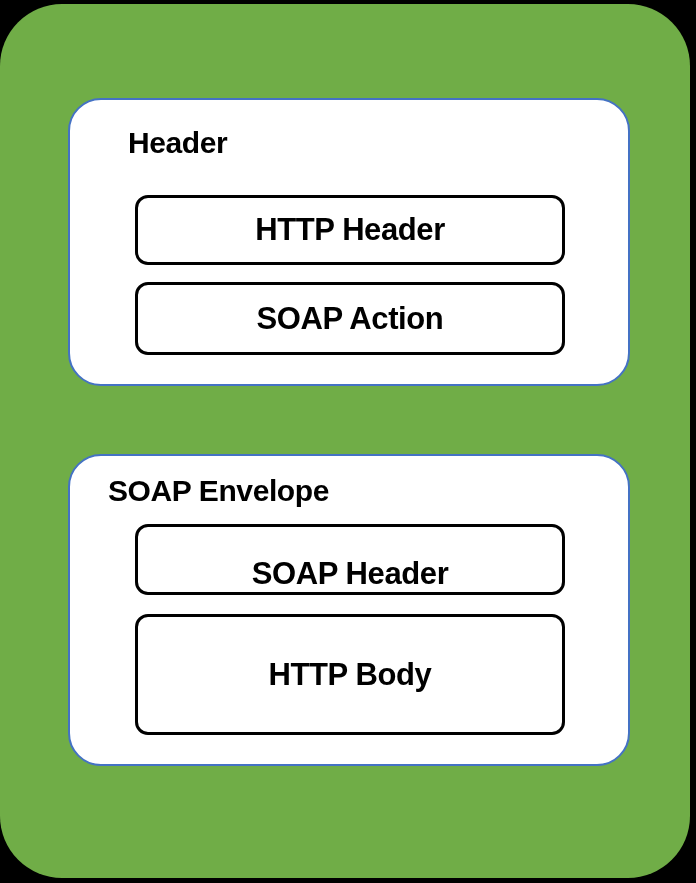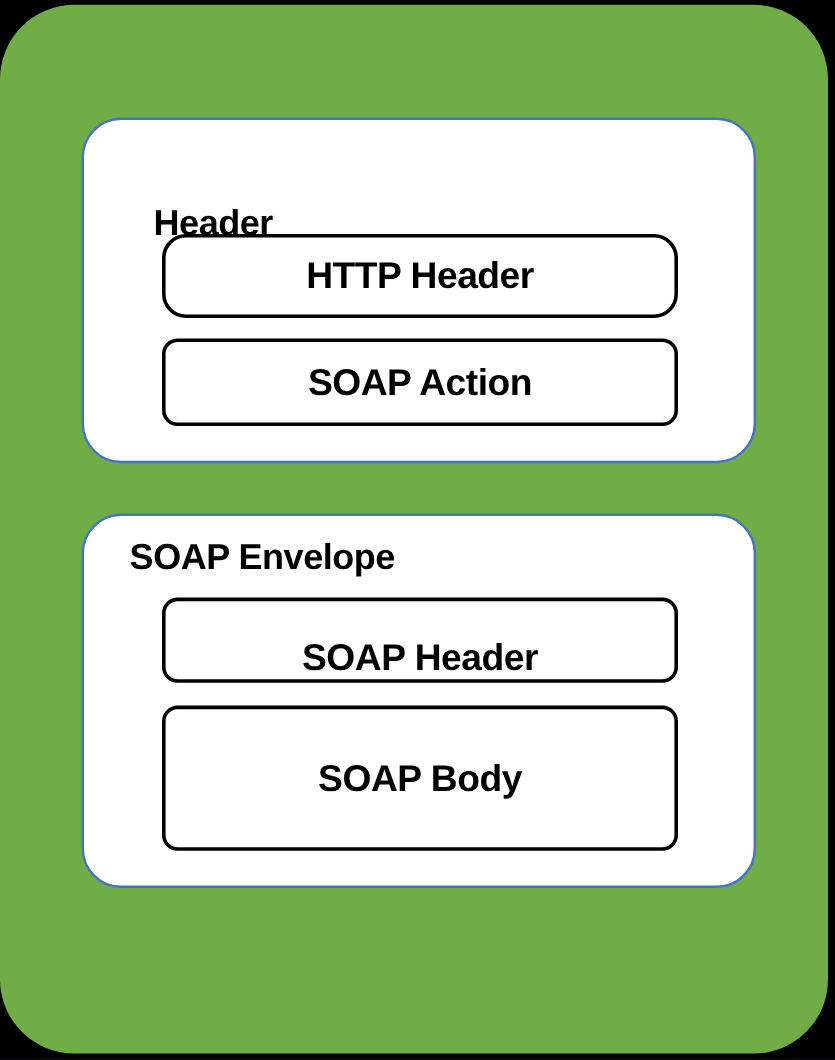--- a/index.html
+++ b/index.html
@@ -53,38 +53,37 @@
     border-radius: 33px;
     box-sizing: border-box;
   }
 
   .section-panel.header-panel {
     top: 94px;
     height: 288px;
   }
 
   .section-panel.envelope-panel {
-    top: 424px;
+    top: 450px;
     height: 312px;
   }
 
   .section-label {
     position: absolute;
     font-size: 30px;
     font-weight: bold;
     color: #000000;
     letter-spacing: -0.4px;
     line-height: 38px;
     white-space: nowrap;
   }
 
   .header-panel .section-label {
     left: 58px;
     top: 24px;
-    margin-top: 44px;
   }
 
   .envelope-panel .section-label {
     left: 38px;
     top: 16px;
   }
 
   
   .inner-box {
     position: absolute;
@@ -100,21 +99,21 @@
   }
 
   .inner-box-label {
     font-size: 31px;
     font-weight: bold;
     color: #000000;
     letter-spacing: -0.4px;
     white-space: nowrap;
   }
 
-  .box-http-header { top: 95px;  height: 70px; border-radius: 20px; }
+  .box-http-header { top: 95px;  height: 70px; }
   .box-soap-action { top: 182px; height: 73px; }
   .box-soap-header { top: 68px;  height: 71px; align-items: flex-end; }
   .box-soap-body   { top: 158px; height: 121px; }
 </style>
 </head>
 <body>
 
 <div class="canvas">
 
   <div class="soap-message">
@@ -133,18 +132,18 @@
     </div>
 
     <div class="section-panel envelope-panel">
       <div class="section-label">SOAP Envelope</div>
 
       <div class="inner-box box-soap-header">
         <span class="inner-box-label">SOAP Header</span>
       </div>
 
       <div class="inner-box box-soap-body">
-        <span class="inner-box-label">SOAP Body</span>
+        <span class="inner-box-label">HTTP Body</span>
       </div>
     </div>
 
   </div>
 </div>
 
 </body></html>

